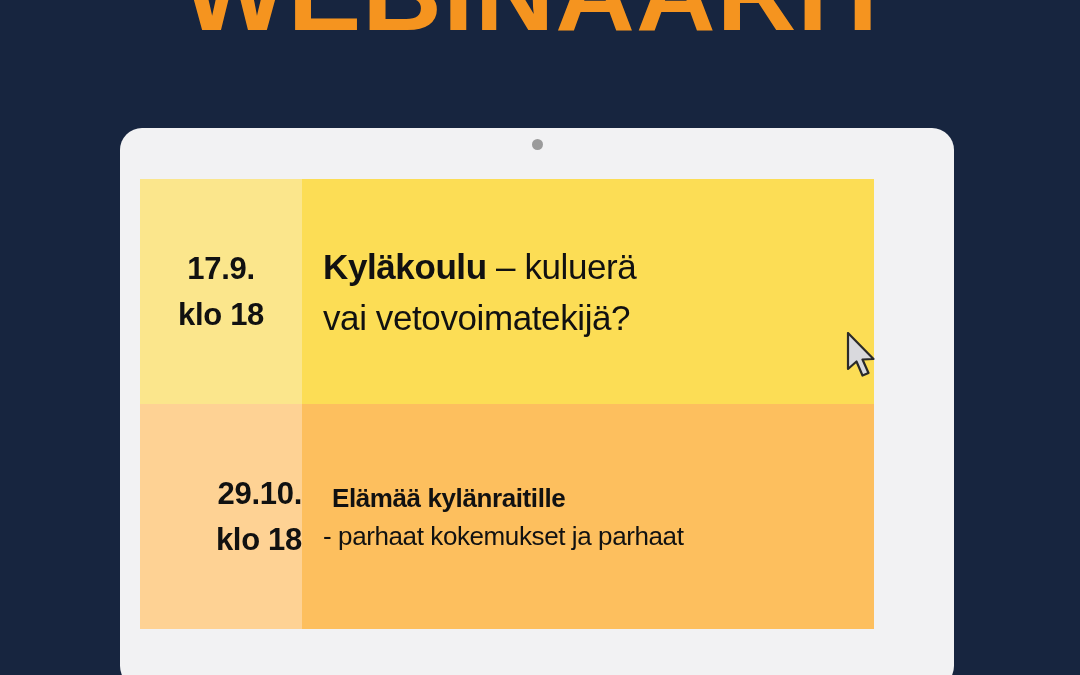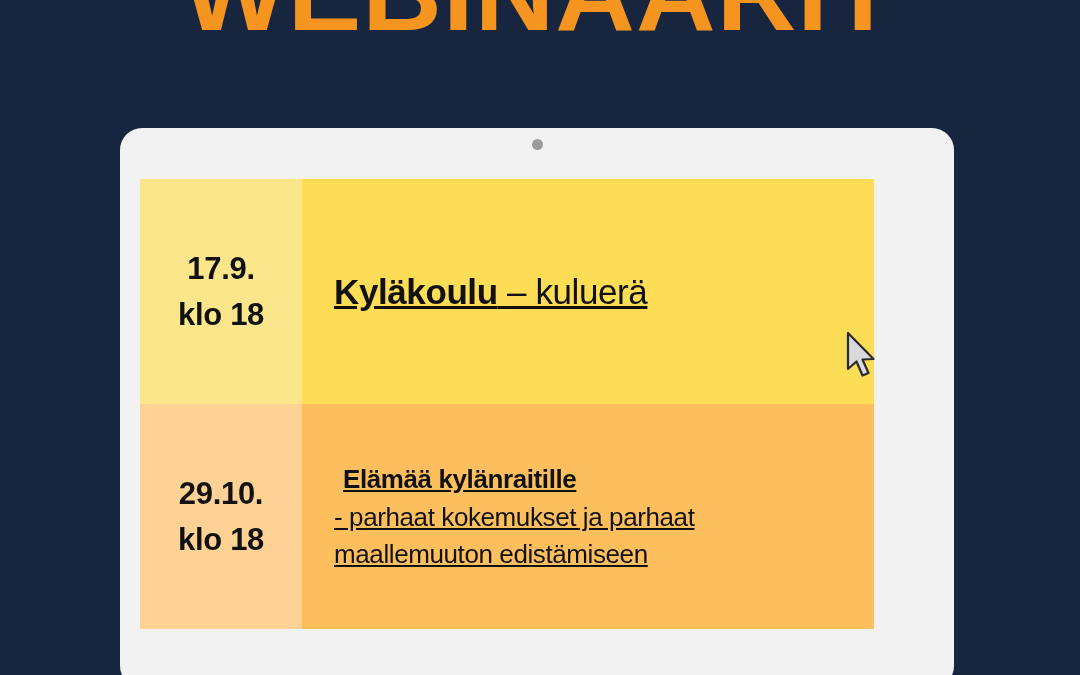--- a/index.html
+++ b/index.html
@@ -83,32 +83,31 @@
     flex-direction: column;
     align-items: center;
     justify-content: center;
     color: #111111;
     font-weight: bold;
     font-size: 31px;
     line-height: 1.48;
     letter-spacing: -0.3px;
   }
   .row-0 .cell-date { background: #fbe68c; }
-  .row-1 .cell-date { background: #fed294; }
+  .row-1 .cell-date { background: #fed294; align-items: flex-end; }
 
   .cell-body {
     flex: 1 1 auto;
     box-sizing: border-box;
     display: flex;
     flex-direction: column;
     justify-content: center;
-    padding-left: 32px;
+    padding-left: 21px;
     padding-right: 14px;
     color: #111111;
-    text-decoration: underline;
   }
   .row-0 .cell-body { padding-top: 2px; }
   .row-1 .cell-body { padding-top: 2px; }
 
   .body-line {
     font-size: 35px;
     line-height: 1.44;
     letter-spacing: -0.4px;
     white-space: nowrap;
   }
@@ -141,34 +140,34 @@
 
       <div class="row row-0">
         <div class="cell-date">
           <span>17.9.</span>
           <span>klo 18</span>
         </div>
         <div class="cell-body">
           <div class="body-line">
             <span class="strong">Kyläkoulu</span><span> – kuluerä</span>
           </div>
+          <div class="body-line">vai vetovoimatekijä?</div>
         </div>
       </div>
 
       <div class="row row-1">
         <div class="cell-date">
           <span>29.10.</span>
           <span>klo 18</span>
         </div>
         <div class="cell-body">
           <div class="body-line">
             <span class="strong indent">Elämää kylänraitille</span><span></span>
           </div>
           <div class="body-line">- parhaat kokemukset ja parhaat</div>
-          <div class="body-line">maallemuuton edistämiseen</div>
         </div>
       </div>
 
     </div>
   </div>
 
   <svg id="cursor" viewBox="0 0 34 48" xmlns="http://www.w3.org/2000/svg">
     <path d="M2 1 L2 37 L10.5 29.5 L16.5 43.5 L22.5 41 L16.5 27.5 L27.5 27 Z" fill="#d9d9dd" stroke="#2a2a2a" stroke-width="2.2" stroke-linejoin="round"></path>
   </svg>
 

